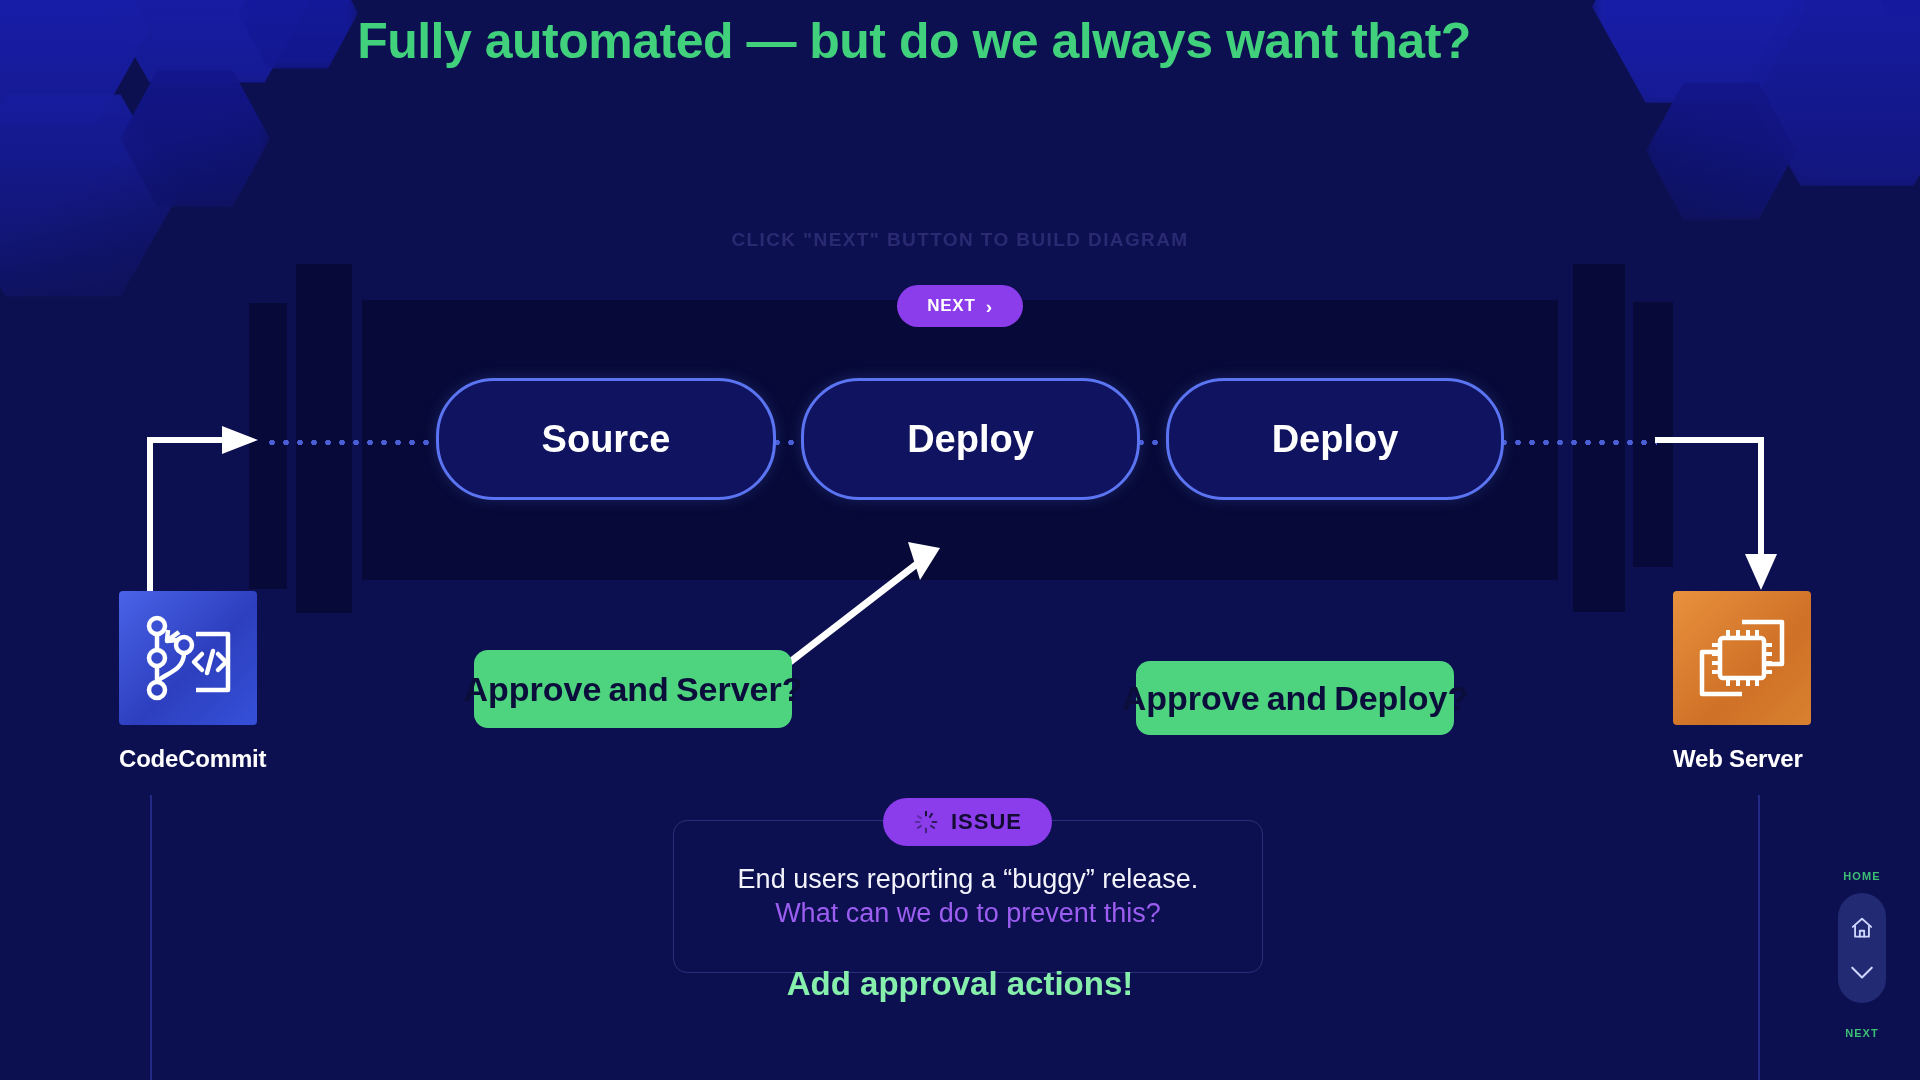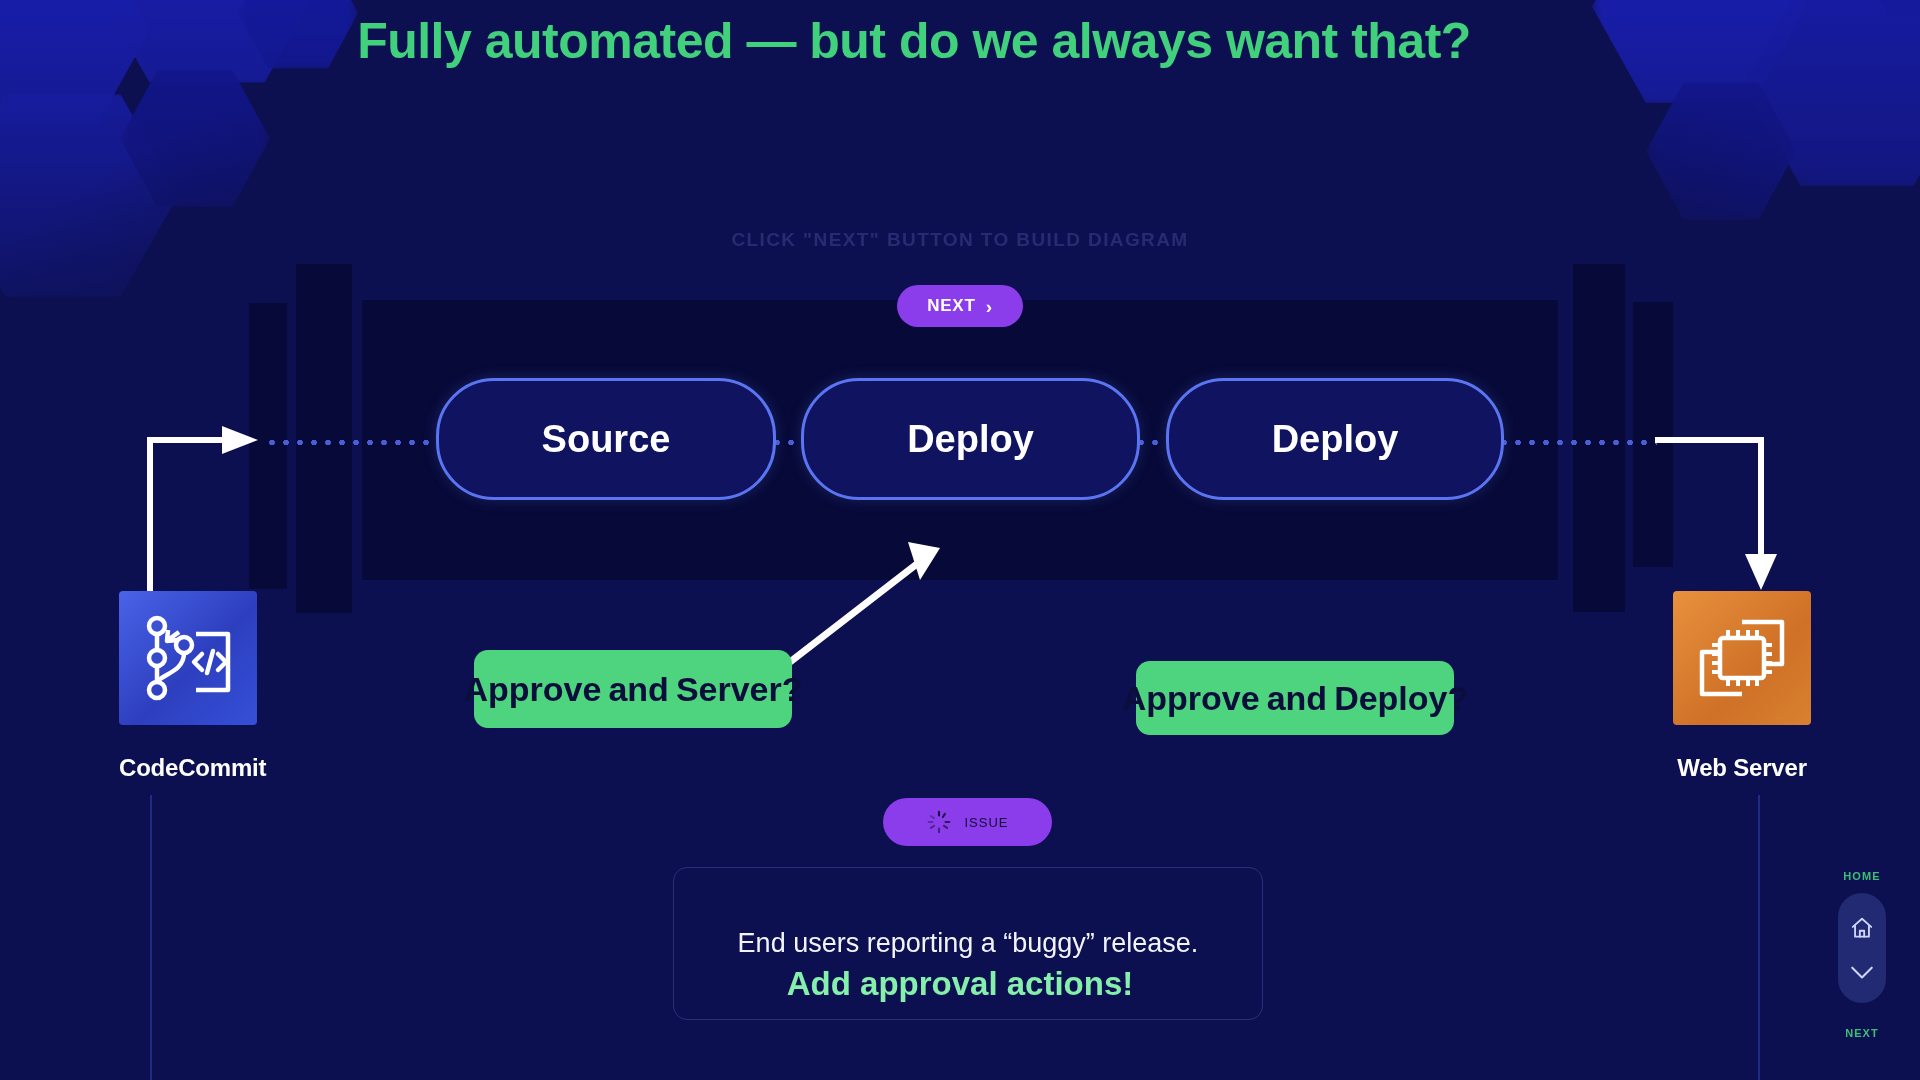--- a/index.html
+++ b/index.html
@@ -83,21 +83,21 @@
   }
   .next-btn .chev{font-size:19px;font-weight:bold;line-height:1;}
 
   
   .svc{position:absolute;width:138px;}
   .svc .tile{
     width:138px;height:134px;border-radius:4px;
     display:flex;align-items:center;justify-content:center;
   }
   .svc .cap{
-    margin-top:29px;text-align:center;color:#fff;
+    margin-top:20px;text-align:left;color:#fff;
     font-size:24px;font-weight:bold;letter-spacing:-.2px;
   }
   .svc.codecommit{left:119px;top:591px;}
   .svc.codecommit .tile{background:linear-gradient(135deg,#4a63e8 0%,#2d3fbf 55%,#3550d8 100%);}
   .svc.webserver{left:1673px;top:591px;}
   .svc.webserver .tile{background:linear-gradient(135deg,#e8913d 0%,#cf7127 60%,#d8812f 100%);}
 
   
   .wire{position:absolute;pointer-events:none;}
 
@@ -107,31 +107,31 @@
     display:flex;align-items:center;justify-content:center;
     color:#0b0e3a;font-size:34px;white-space:nowrap;
   }
   .approve b{font-weight:bold;}
   .approve .reg{font-weight:bold;padding:0 7px;}
   .approve.a-build{left:474px;top:650px;width:318px;height:78px;}
   .approve.a-deploy{left:1136px;top:661px;width:318px;height:74px;}
 
   
   .issue-panel{
-    position:absolute;left:673px;top:867px;width:588px;height:151px;
+    position:absolute;left:673px;top:820px;width:588px;height:151px;
     border:1px solid #2b2f7a;border-radius:14px;
     display:flex;flex-direction:column;align-items:center;justify-content:center;
   }
   .issue-panel .l1{color:#f2f3fb;font-size:27px;line-height:1.25;}
   .issue-panel .l2{color:#9b5ef0;font-size:27px;line-height:1.25;}
   .issue-badge{
     position:absolute;left:883px;top:798px;width:169px;height:48px;
     background:#8b3ceb;border-radius:24px;
     display:flex;align-items:center;justify-content:center;gap:12px;
-    color:#120c33;font-size:13px;font-weight:normal;letter-spacing:1px;
+    color:#120c33;font-size:22px;font-weight:bold;letter-spacing:1px;
   }
   .spinner{width:26px;height:26px;display:block;}
 
   .answer{
     position:absolute;left:0;top:965px;width:1920px;text-align:center;
     color:#86efac;font-size:33px;font-weight:bold;
   }
 
   
   .guide{position:absolute;width:2px;background:#232a86;}
@@ -278,20 +278,21 @@
   <b>Approve</b>
   <span class="reg">and</span>
   <b>Deploy?</b>
 </div>
 
 <div class="guide g-left"></div>
 <div class="guide g-right"></div>
 
 <div class="issue-panel">
   <div class="l1">End users reporting a “buggy” release.</div>
+  <div class="l2">What can we do to prevent this?</div>
 </div>
 
 <div class="issue-badge">
   <svg class="spinner" viewBox="0 0 24 24">
     <g stroke="#151238" stroke-width="1.9" stroke-linecap="round">
       <line x1="12" y1="2.5" x2="12" y2="6" opacity="1"></line>
       <line x1="17.5" y1="4.5" x2="15.6" y2="7.4" opacity=".9"></line>
       <line x1="21.5" y1="12" x2="18" y2="12" opacity=".8"></line>
       <line x1="19.5" y1="17.5" x2="16.6" y2="15.6" opacity=".7"></line>
       <line x1="12" y1="21.5" x2="12" y2="18" opacity=".6"></line>

